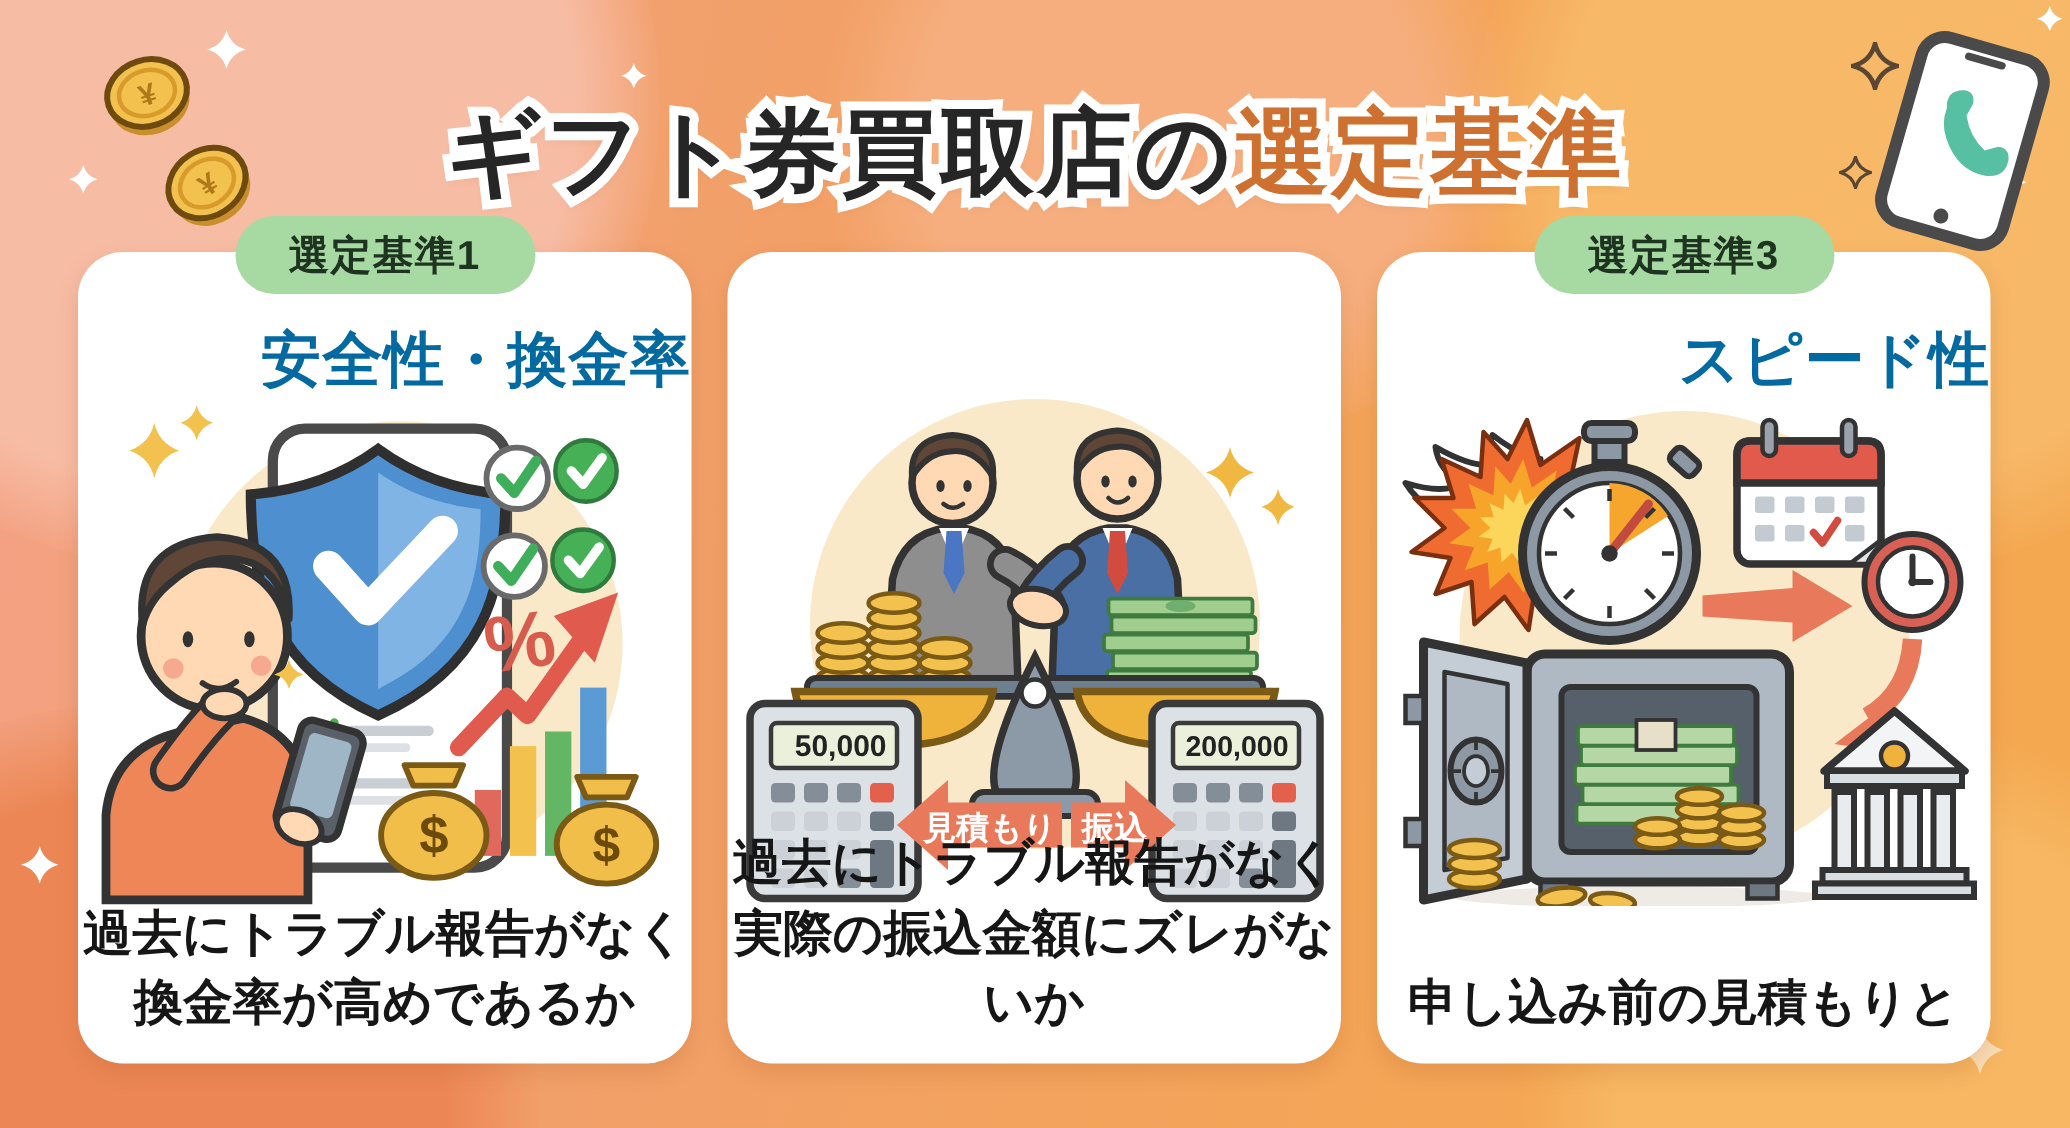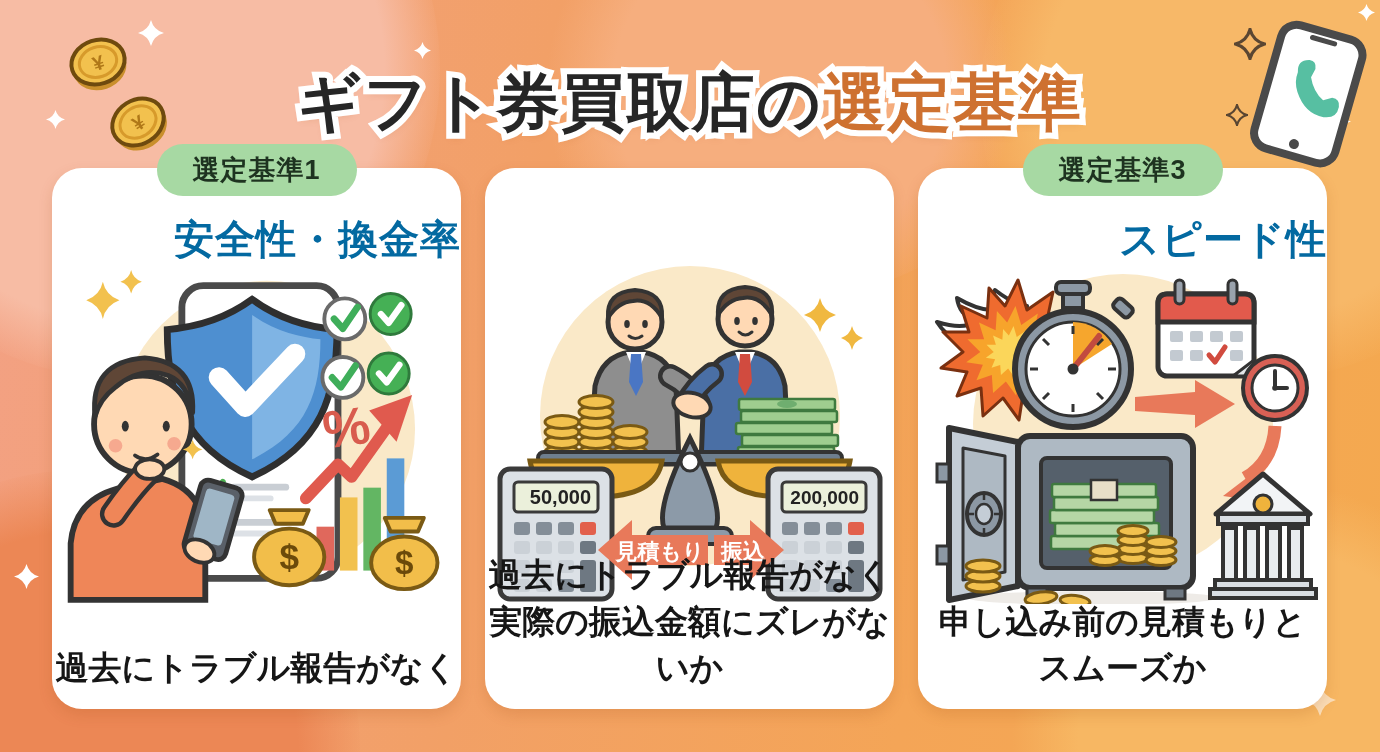--- a/index.html
+++ b/index.html
@@ -189,20 +189,21 @@
 
           <g fill="#F2C14E">
             <path d="M47 14Q50 28 64 33Q50 38 47 52Q44 38 30 33Q44 28 47 14Z"></path>
             <path d="M76 2Q78 11 87 14Q78 17 76 26Q74 17 65 14Q74 11 76 2Z"></path>
             <path d="M139 176Q141 184 149 186Q141 188 139 196Q137 188 129 186Q137 184 139 176Z"></path>
           </g>
         </svg>
       </div>
       <p class="caption">
         <span>過去にトラブル報告がなく</span>
+        <span>換金率が高めであるか</span>
       </p>
     </section>
 
     <section class="card">
       <div class="illus">
         <svg width="400" height="340" viewBox="0 0 400 340">
           <circle cx="200" cy="152" r="150" fill="#FAE9C8"></circle>
 
           <g fill="#F0B840">
             <path d="M330 34Q333 47 346 51Q333 55 330 68Q327 55 314 51Q327 47 330 34Z"></path>
@@ -463,18 +464,17 @@
                 <ellipse cx="60" cy="312" rx="17" ry="6"></ellipse>
                 <ellipse cx="60" cy="302" rx="17" ry="6"></ellipse>
               <ellipse cx="118" cy="334" rx="16" ry="6" transform="rotate(-8 118 334)"></ellipse>
               <ellipse cx="152" cy="337" rx="15" ry="5.5" transform="rotate(6 152 337)"></ellipse>
             </g>
           </g>
         </svg>
       </div>
       <p class="caption">
         <span>申し込み前の見積もりと</span>
-        <span>スムーズか</span>
       </p>
     </section>
 
   </div>
 </div>
 
 </body></html>

